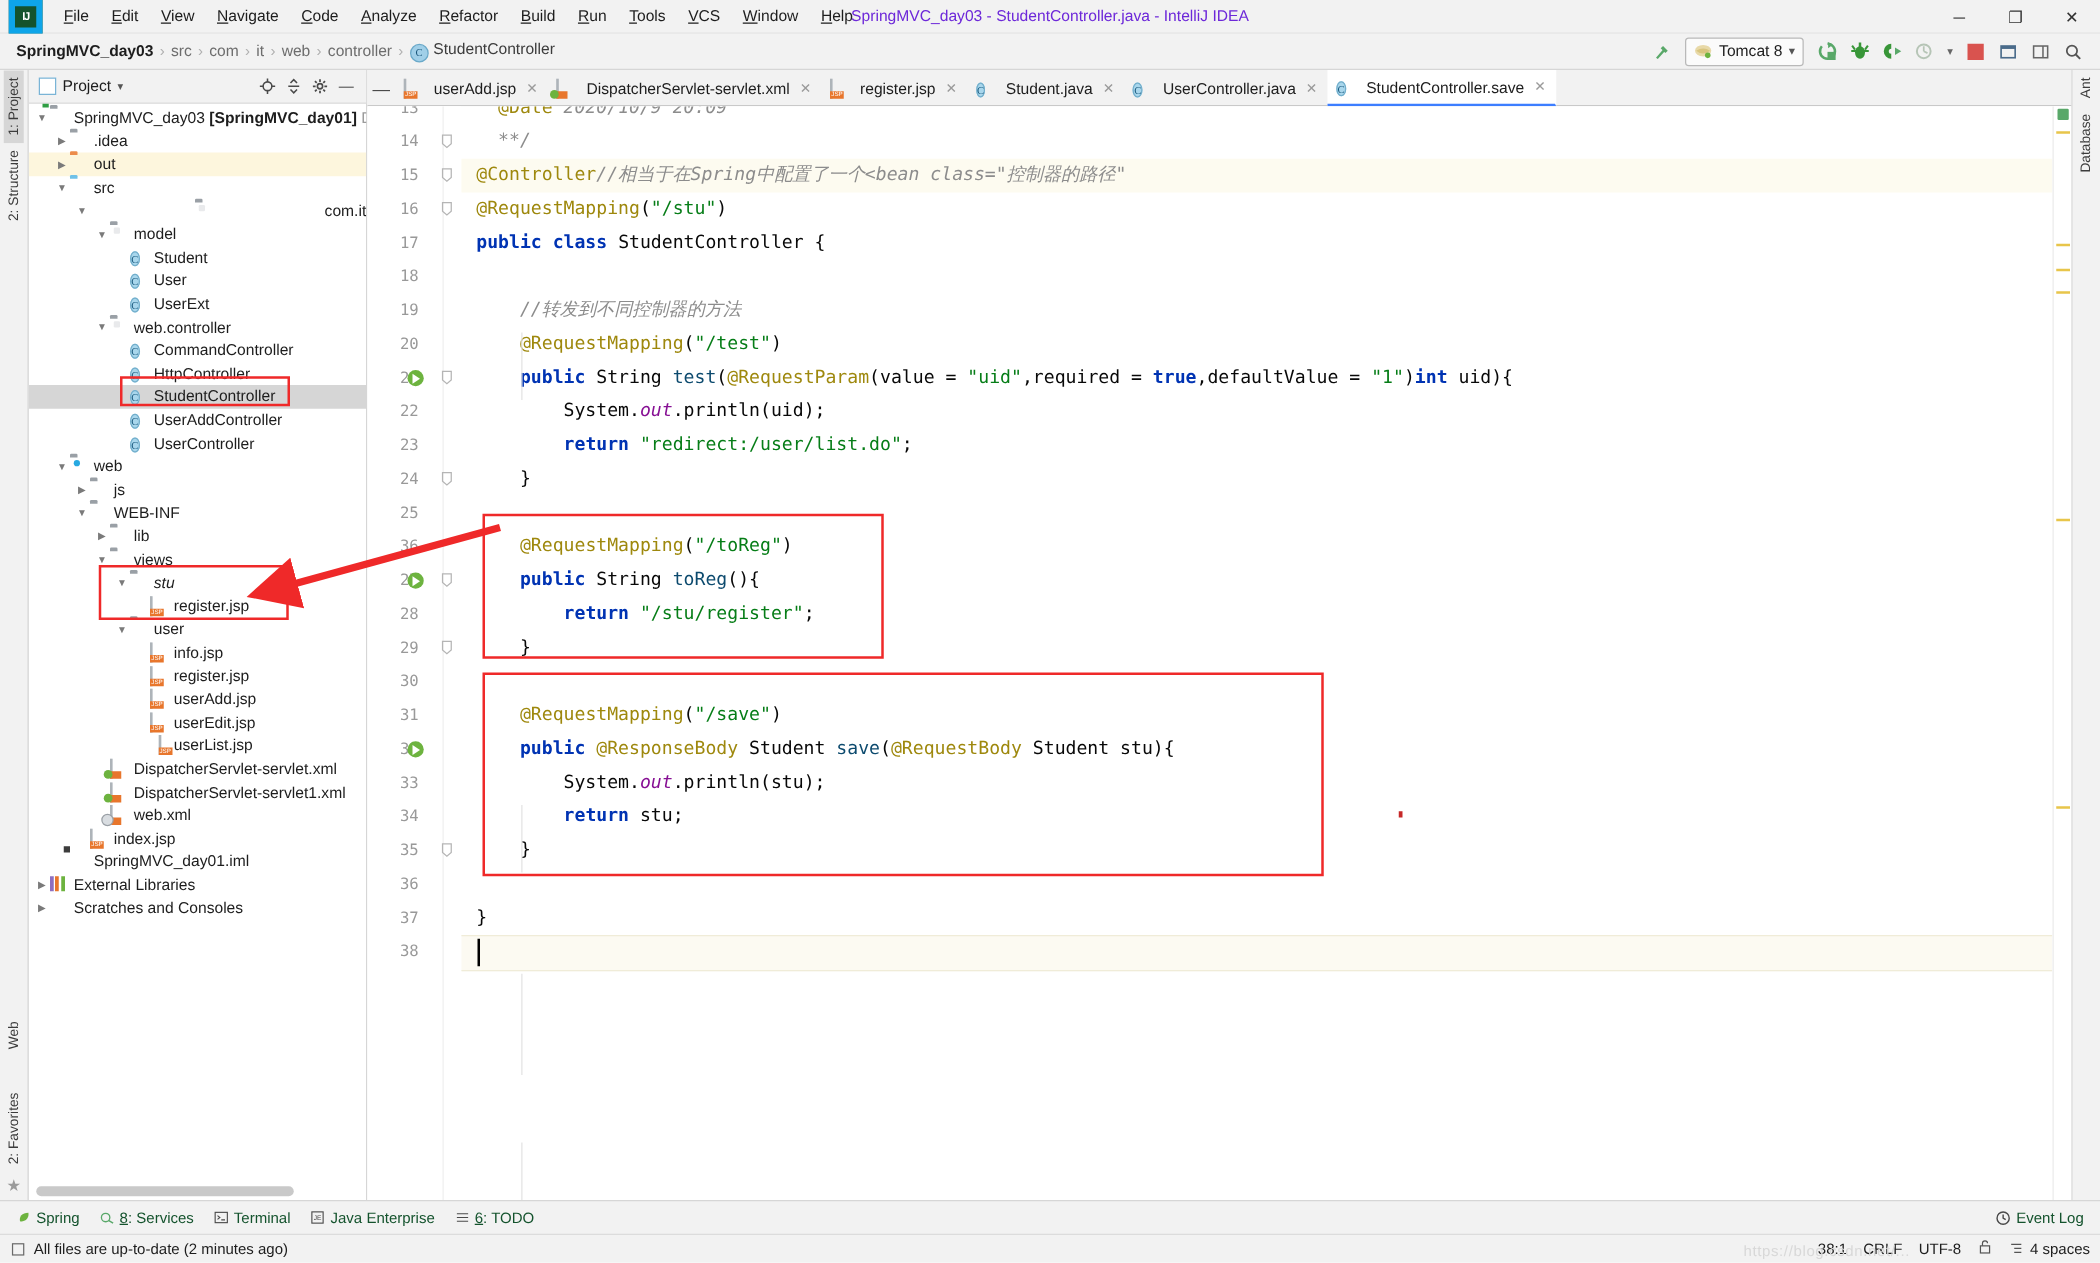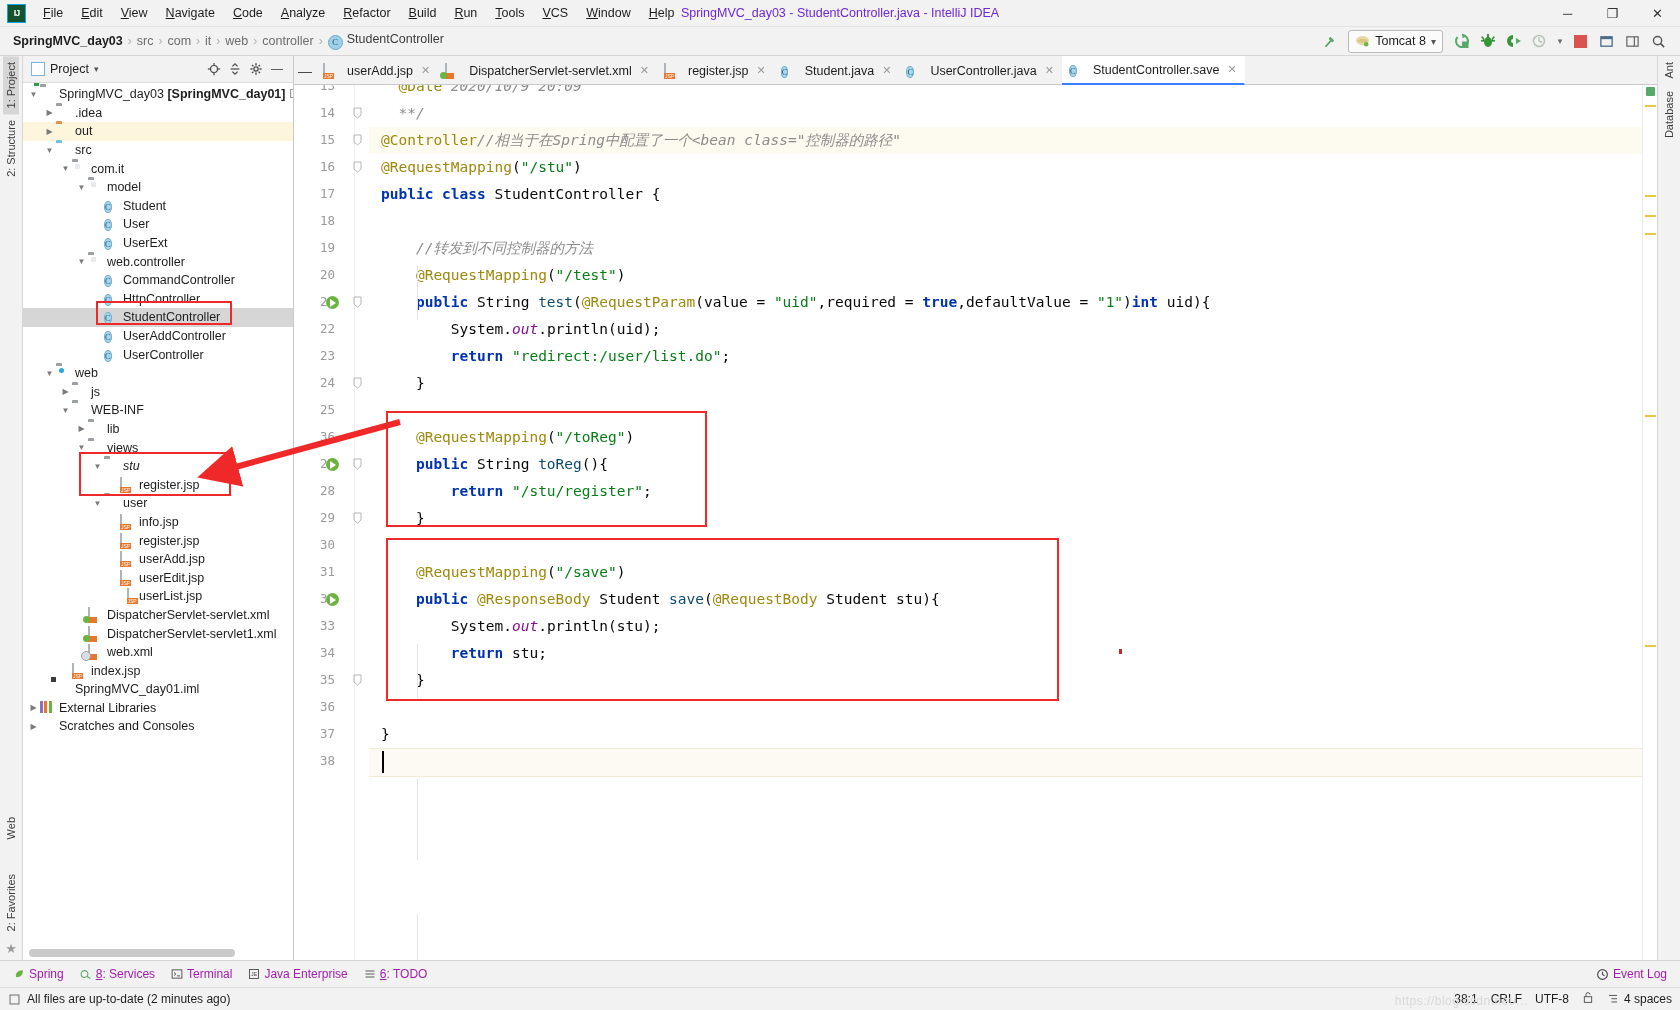--- a/index.html
+++ b/index.html
@@ -7,21 +7,21 @@
     width:1680px;height:1010px;overflow:hidden;
     font-family:"Liberation Sans", sans-serif;
     font-size:12.5px;color:#1d1d1d;background:#f2f2f2;
     -webkit-font-smoothing:antialiased;
   }
   .app{position:relative;width:1680px;height:1010px;display:flex;flex-direction:column;background:#f2f2f2;}
 
   
   .titlebar{height:26px;background:#f2f2f2;display:flex;align-items:center;position:relative;flex:none;
             border-bottom:1px solid #e2e2e2;}
-  .ij-logo{width:17px;height:17px;margin:0 8px 0 7px;background:#14532d;border:1px solid #0ea5e9;
+  .ij-logo{width:17px;height:17px;margin:0 8px 0 7px;background:#14532d;border:5px solid #0ea5e9;
            display:flex;align-items:center;justify-content:center;color:#fff;font-size:9px;font-weight:bold;
            font-family:"Liberation Sans",sans-serif;letter-spacing:-1px;}
   .menu{display:flex;align-items:center;gap:0px;}
   .menu-item{padding:3px 9px;font-size:12.5px;color:#1d1d1d;cursor:default;white-space:nowrap;text-align:center;}
   .menu-item u{text-decoration:underline;}
   .win-title{position:absolute;left:0;right:0;text-align:center;font-size:12.5px;color:#6d28d9;pointer-events:none;}
   .win-btns{margin-left:auto;display:flex;align-items:center;height:26px;z-index:3;}
   .win-btn{width:45px;height:26px;display:flex;align-items:center;justify-content:center;color:#333;font-size:13px;}
 
   
@@ -147,21 +147,21 @@
 
   
   .markers{width:14px;flex:none;background:#fff;position:relative;border-left:1px solid #ececec;}
   .mk{position:absolute;right:1px;width:11px;height:2px;}
   .rstrip{width:22px;background:#f2f2f2;border-left:1px solid #d6d6d6;display:flex;flex-direction:column;
           align-items:center;flex:none;}
 
   
   .toolwin{height:26px;background:#f2f2f2;display:flex;align-items:center;border-top:1px solid #d6d6d6;
            padding:0 6px;gap:2px;flex:none;}
-  .twi{display:flex;align-items:center;gap:4px;font-size:12px;color:#a21caf;padding:2px 7px;border-radius:2px;}
+  .twi{display:flex;align-items:center;gap:4px;font-size:12px;color:#14532d;padding:2px 7px;border-radius:2px;}
   .twi u{text-decoration:underline;}
   .statusbar{height:22px;background:#f2f2f2;display:flex;align-items:center;padding:0 8px;font-size:12px;
              color:#1d1d1d;border-top:1px solid #dcdcdc;flex:none;}
   .sb-right{margin-left:auto;display:flex;align-items:center;gap:13px;}
   .sb-right span{font-size:12px;color:#1d1d1d;}
   .wm{position:absolute;right:152px;bottom:2px;font-size:12px;color:#d8d8d8;letter-spacing:.5px;}
   .scrollh{position:absolute;left:0;bottom:0;height:9px;background:#c4c4c4;border-radius:4px;}
 </style>
 </head>
 <body>
@@ -348,21 +348,21 @@
           <div class="row hl" style="padding-left: 20px;">
             <span class="arr closed"></span>
             <span class="ico"><span class="fld orange"></span></span>
             <span class="lbl">out</span>
           </div>
           <div class="row" style="padding-left: 20px;">
             <span class="arr open"></span>
             <span class="ico"><span class="fld blue"></span></span>
             <span class="lbl">src</span>
           </div>
-          <div class="row" style="padding-left: 36px;">
+          <div class="row" style="padding-left: 36px; justify-content: space-between;">
             <span class="arr open"></span>
             <span class="ico"><span class="pkg"></span></span>
             <span class="lbl">com.it</span>
           </div>
           <div class="row" style="padding-left: 52px;">
             <span class="arr open"></span>
             <span class="ico"><span class="pkg"></span></span>
             <span class="lbl">model</span>
           </div>
           <div class="row" style="padding-left: 68px;">

